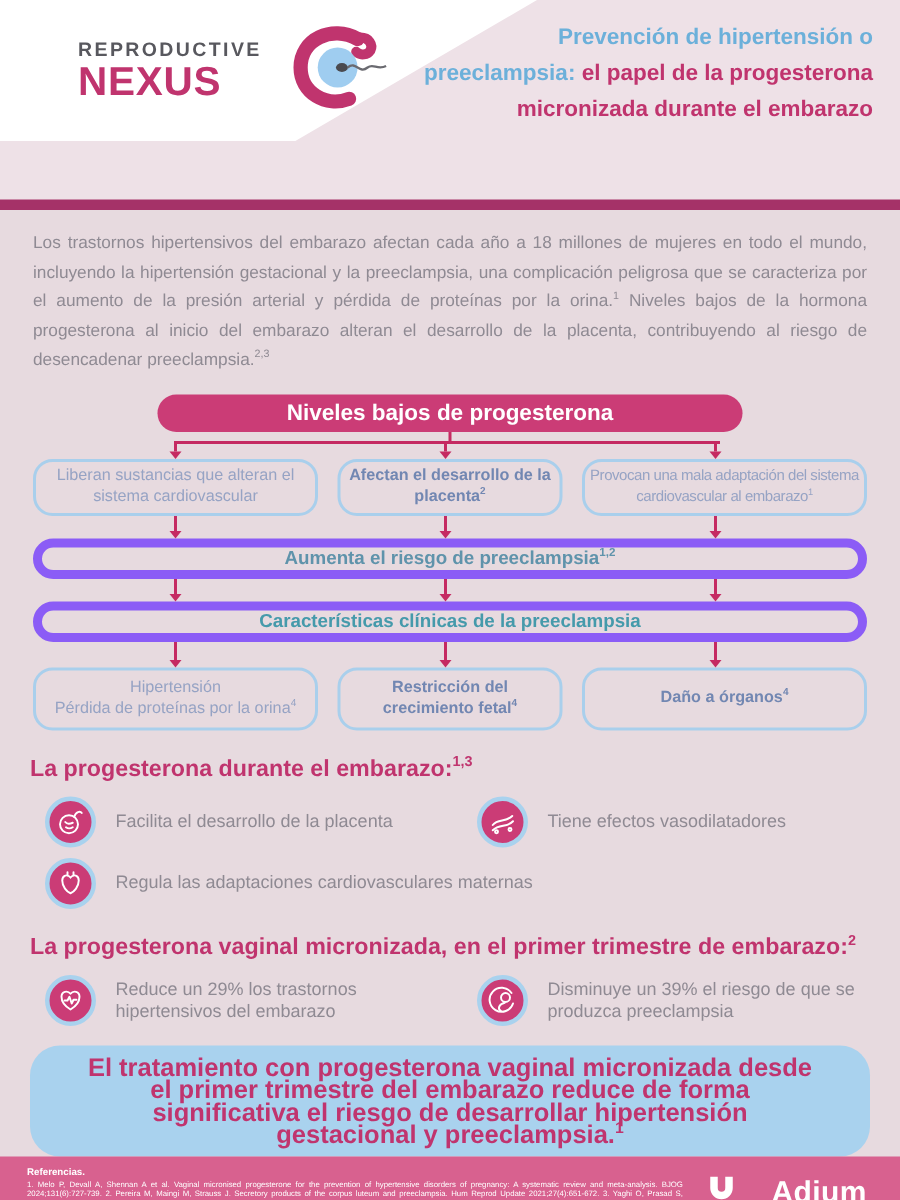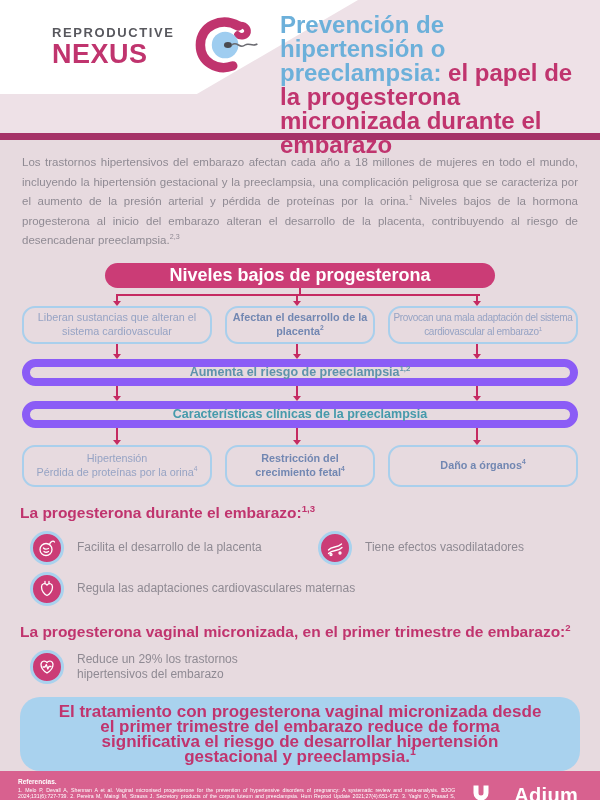--- a/index.html
+++ b/index.html
@@ -9,53 +9,53 @@
           display:flex; flex-direction:column; overflow:hidden; }
 
   
   .header { position:relative; height:140px; background:#eee1e7; flex:none; }
   .logo-panel { position:absolute; top:0; left:0; width:358px; height:94px; background:#ffffff;
                 clip-path:polygon(0 0,100% 0,55% 100%,0 100%);
                 display:flex; align-items:center; padding-left:52px; gap:14px; }
   .logo-text { line-height:1; }
   .logo-top { display:block; color:#58585e; font-size:13px; font-weight:600; letter-spacing:1.6px; }
   .logo-bottom { display:block; color:#c0346e; font-size:27px; font-weight:800; letter-spacing:.5px; margin-top:2px; }
-  .title { position:absolute; top:13px; right:18px; width:302px; 
-           font-size:24px; font-weight:700; line-height:24px; }
+  .title { position:absolute; top:13px; right:18px; width:302px; text-align:right;
+           font-size:15px; font-weight:700; line-height:24px; }
   .title .t-blue { color:#6cb0da; }
   .title .t-magenta { color:#c0346e; }
   .header-bar { position:absolute; left:0; bottom:0; width:100%; height:7px; background:#a53268; }
 
   
   .intro { padding:13px 22px 6px; color:#8f8a93; font-size:11.5px; line-height:19.5px;
            text-align:justify; }
   .intro sup, sup { font-size:62%; line-height:0; }
 
   
   .flow { position:relative; padding:6px 22px 0; }
   .root-pill { width:390px; margin:0 auto; height:25px; background:#cb3c76; border-radius:13px;
-               color:#fff; font-weight:700; font-size:18px; display:flex; align-items:center;
+               color:#fff; font-weight:700; font-size:15px; display:flex; align-items:center;
                justify-content:center; }
   .connector { position:relative; height:18px; }
   .conn-stub { position:absolute; left:277px; top:0; width:2px; height:6px; background:#c52a62; }
   .conn-h { position:absolute; left:94px; top:6px; width:364px; height:2px; background:#c52a62; }
   .arrow-row { position:relative; height:15px; }
   .arr { position:absolute; width:2px; background:#c52a62; top:0; bottom:5px; }
   .arr::after { content:''; position:absolute; bottom:-5px; left:50%; transform:translateX(-50%);
                 border:4px solid transparent; border-top:5px solid #c52a62; border-bottom:none; }
   .connector .arr { top:6px; }
   .a1 { left:94px; } .a2 { left:274px; } .a3 { left:454px; }
   .boxes { display:grid; grid-template-columns:190px 150px 190px; gap:13px; }
   .fbox { border:2px solid #a9cfec; border-radius:13px; min-height:38px; display:flex;
           flex-direction:column; align-items:center; justify-content:center; text-align:center;
           font-size:10.8px; color:#96a3c4; line-height:13.5px; padding:3px 5px; }
   .fbox.bold { font-weight:700; color:#7287b2; }
   .fbox.tight { font-size:10px; letter-spacing:-0.3px; padding:2px 3px; }
   .outcome { min-height:42px; }
-  .wide-pill { border:8px solid #8b5cf6; border-radius:15px; height:27px; display:flex;
+  .wide-pill { border:6px solid #8b5cf6; border-radius:15px; height:27px; display:flex;
                align-items:center; justify-content:center; font-weight:700; font-size:12.5px;
                color:#5f93ab; }
   .wide-pill.teal { color:#459aab; }
 
   
   .sec-heading { color:#c0346e; font-size:15.5px; font-weight:700; margin:17px 20px 9px; }
   .bullets { display:grid; grid-template-columns:288px 1fr; row-gap:7px; padding:0 16px 0 30px; }
   .bullet { display:flex; align-items:center; gap:13px; }
   .bullet.wide { grid-column:1 / span 2; }
   .bicon { width:34px; height:34px; border-radius:50%; background:#cb3c76; border:3px solid #a9d2ee;
@@ -201,20 +201,30 @@
   <div class="bullets">
     <div class="bullet">
       <span class="bicon">
         <svg width="20" height="20" viewBox="0 0 20 20" fill="none" stroke="#fff" stroke-width="1.3" stroke-linecap="round" stroke-linejoin="round">
           <path d="M10 5.5 C8 3 4 4 4 7.5 C4 11.5 7.5 14.5 10 16 C12.5 14.5 16 11.5 16 7.5 C16 4 12 3 10 5.5 Z"></path>
           <path d="M6 10 H8 L9.3 7.5 L10.8 12 L12 9.5 H14"></path>
         </svg>
       </span>
       <span class="btxt">Reduce un 29% los trastornos hipertensivos del embarazo</span>
     </div>
+    <div class="bullet">
+      <span class="bicon">
+        <svg width="20" height="20" viewBox="0 0 20 20" fill="none" stroke="#fff" stroke-width="1.3" stroke-linecap="round">
+          <path d="M16 5 A8 8 0 1 0 17 12"></path>
+          <circle cx="12" cy="8" r="3"></circle>
+          <path d="M11.5 11.5 C7.5 12.5 6.5 15.5 9 17"></path>
+        </svg>
+      </span>
+      <span class="btxt">Disminuye un 39% el riesgo de que se produzca preeclampsia</span>
+    </div>
   </div>
 
   <div class="banner"><span>El tratamiento con progesterona vaginal micronizada desde el primer trimestre del embarazo reduce de forma significativa el riesgo de desarrollar hipertensión gestacional y preeclampsia.</span><sup>1</sup></div>
 
   <div class="footer">
     <div class="refs">
       <div class="refs-heading">Referencias.</div>
       <div class="refs-text">1. Melo P, Devall A, Shennan A et al. Vaginal micronised progesterone for the prevention of hypertensive disorders of pregnancy: A systematic review and meta-analysis. BJOG 2024;131(6):727-739. 2. Pereira M, Maingi M, Strauss J. Secretory products of the corpus luteum and preeclampsia. Hum Reprod Update 2021;27(4):651-672. 3. Yaghi O, Prasad S, Boorman H et al. Is micronized vaginal progesterone effective for the prevention of preeclampsia in twin pregnancies? Am J Obstet Gynecol 2024;231(2):72-75. 4. Mayo Clinic. Preeclampsia: síntomas y causas. [Internet]. [Consultado agosto 2024]. Disponible en: https://www.mayoclinic.org/es/diseases-conditions/preeclampsia/symptoms-causes/syc-20355745</div>
     </div>
     <div class="adium">

